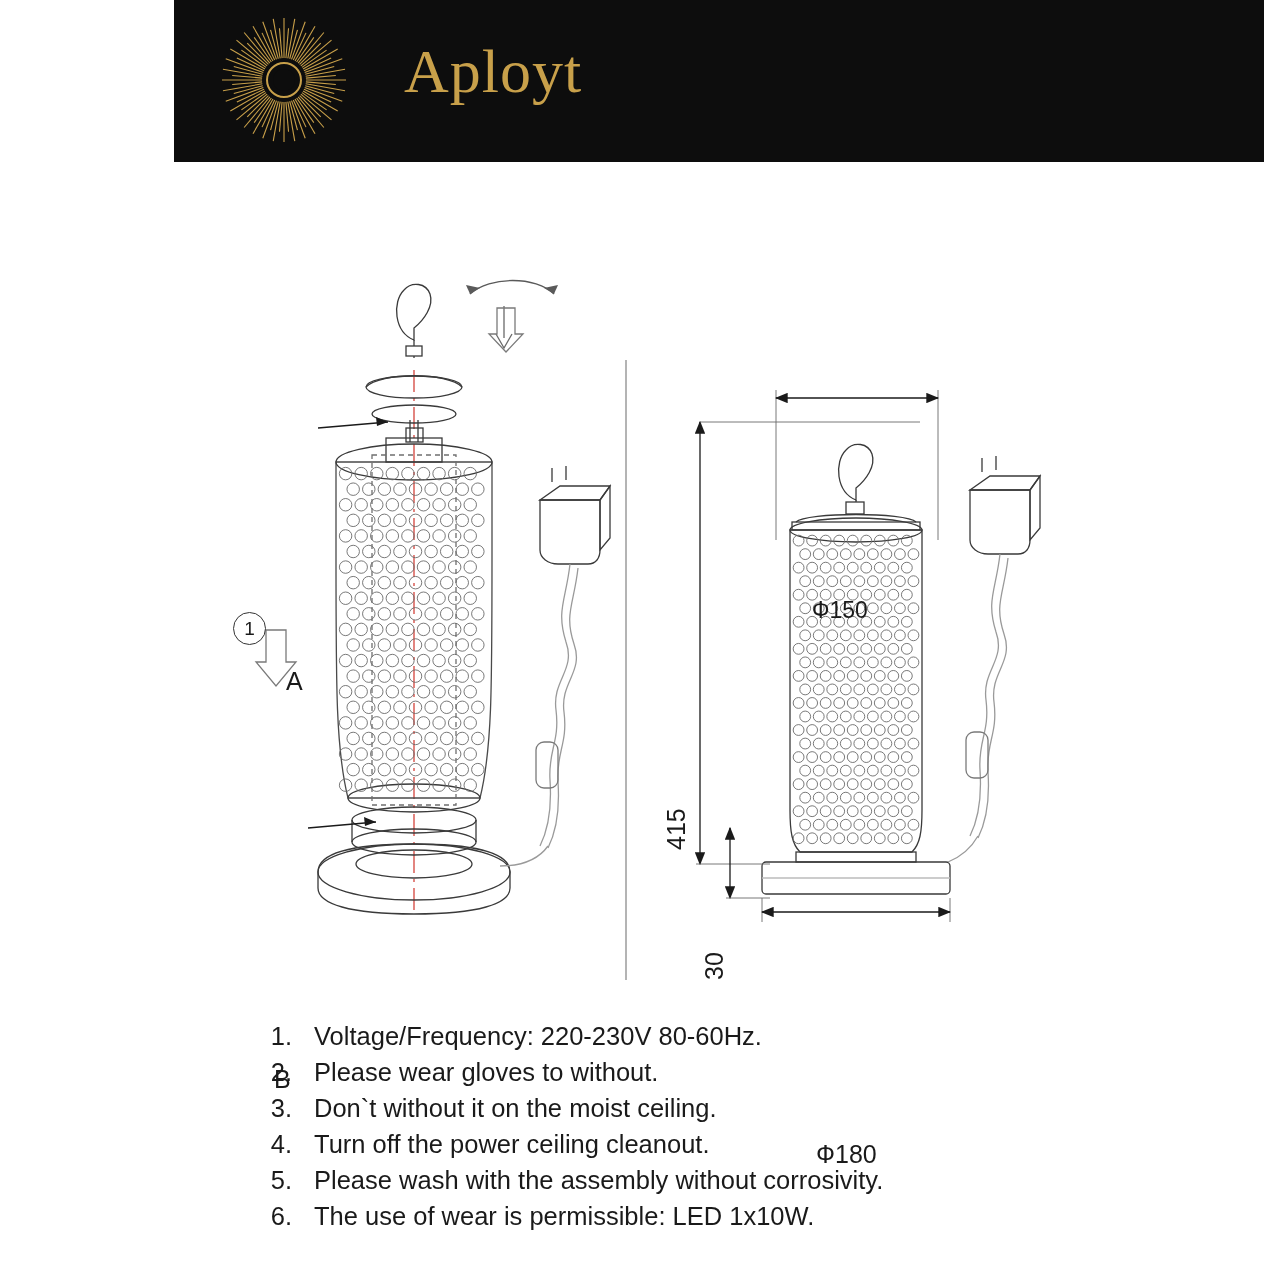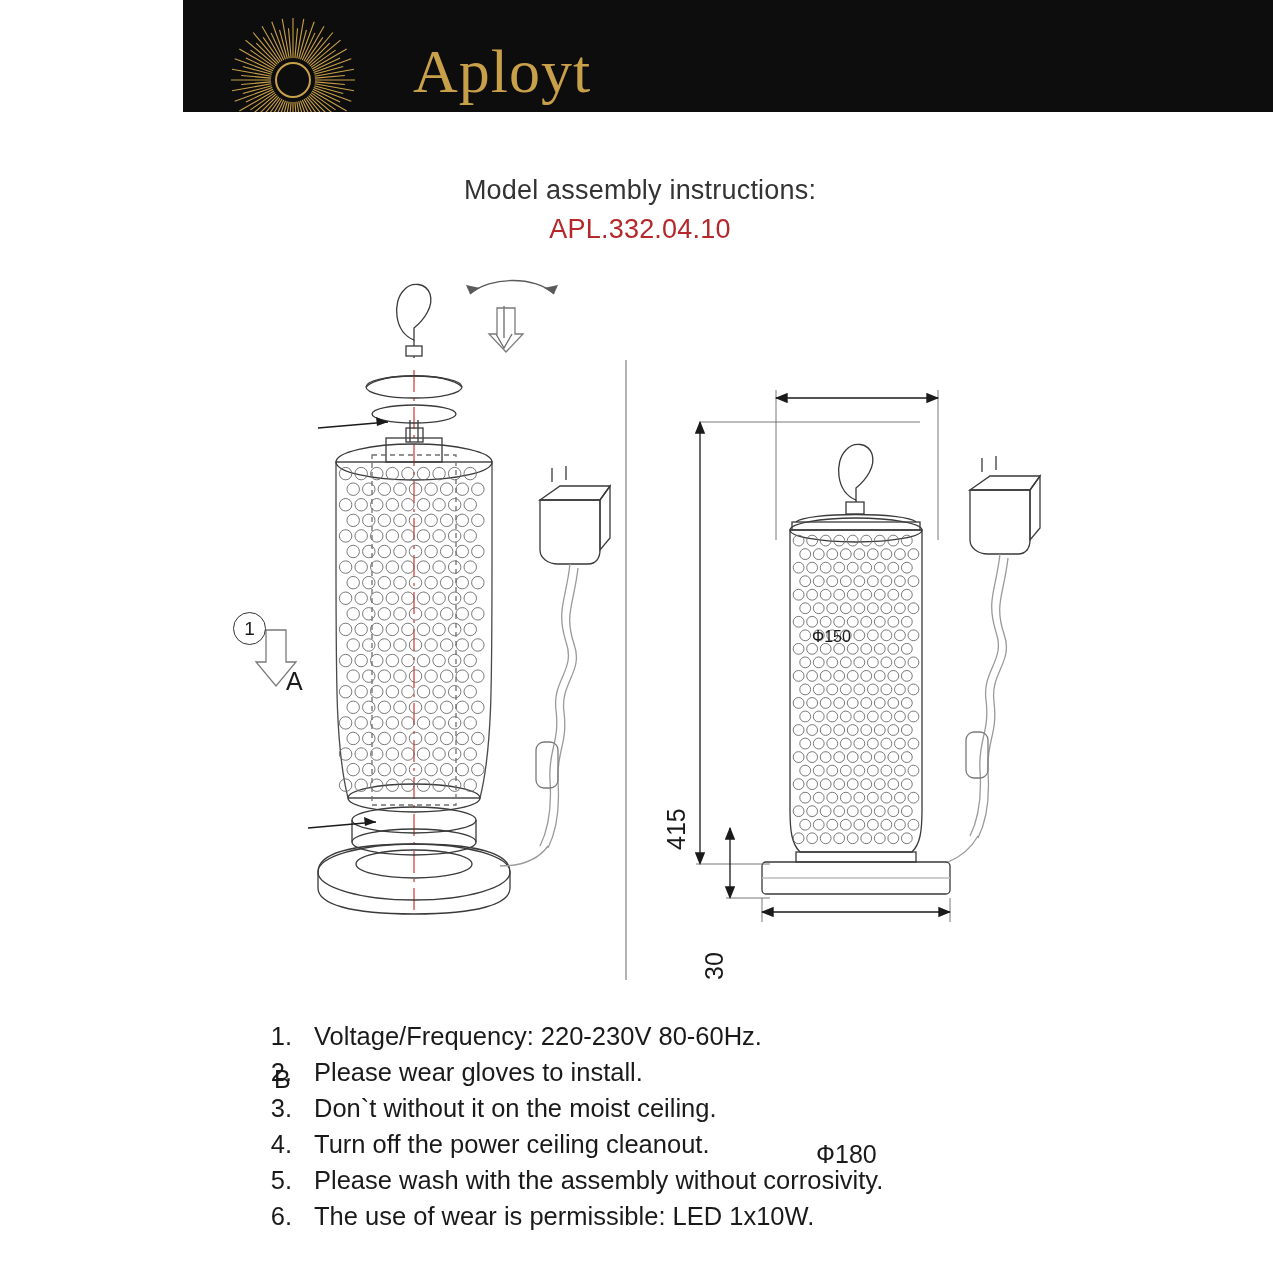--- a/index.html
+++ b/index.html
@@ -17,24 +17,24 @@
   }
   .page {
     position: absolute;
     left: 0; top: 0;
     width: 1280px;
     height: 1280px;
   }
   
   .header {
     position: absolute;
-    left: 183px;
+    left: 174px;
     top: 0;
     width: 1090px;
-    height: 112px;
+    height: 162px;
     background: #0d0d0d;
     overflow: hidden;
   }
   .header-logo-mark {
     position: absolute;
     left: 40px;
     top: 10px;
     width: 140px;
     height: 140px;
   }
@@ -95,21 +95,21 @@
     height: 31px;
     border: 1.4px solid #333;
     border-radius: 50%;
     font-size: 19px;
     line-height: 31px;
     text-align: center;
     color: #1a1a1a;
   }
   .lbl-A { left: 286px; top: 417px; font-size: 25px; }
   .lbl-B { left: 274px; top: 815px; font-size: 25px; }
-  .dim-150 { left: 812px; top: 378px; font-size: 16px; }
+  .dim-150 { left: 812px; top: 347px; font-size: 23px; }
   .dim-180 { left: 816px; top: 890px; font-size: 25px; }
   .dim-415 {
     left: 662px; top: 600px;
     font-size: 25px;
     transform: rotate(-90deg);
     transform-origin: left top;
   }
   .dim-30 {
     left: 700px; top: 730px;
     font-size: 25px;
@@ -241,24 +241,20 @@
           <path d="M-122.16904260722455,89.44271909999159 L-350.4226065180614,163.60679774997902"></path>
           <path d="M-129.82240713699863,76.78040479569856 L-359.8107491146308,129.70830437975258"></path>
           <path d="M-136.3975195170374,63.14876883501926 L-366.1845702786605,95.1161162738554"></path>
           <path d="M-141.782756536235,48.64202272692038 L-369.49478264240696,60.097727271907864"></path>
           <path d="M-145.8749471847437,33.366527850091565 L-369.7157890562357,24.923926932026284"></path>
           <path d="M-148.58064623660601,17.44001795842523 L-366.84588052579113,-10.133293425721718"></path>
         </g>
     </svg>
   </div>
 
-  <div class="title-block">
-    <div class="title-main">Model assembly instructions:</div>
-    <div class="title-model">APL.332.04.10</div>
-  </div>
 
   <div class="drawing">
 
     <svg width="1280" height="740" viewBox="0 0 1280 740">
       <defs>
         <marker id="arrH" markerWidth="10" markerHeight="8" refX="9" refY="4" orient="auto">
           <path d="M0,0 L10,4 L0,8 z" fill="#1a1a1a"></path>
         </marker>
         <marker id="arrHs" markerWidth="10" markerHeight="8" refX="1" refY="4" orient="auto">
           <path d="M10,0 L0,4 L10,8 z" fill="#1a1a1a"></path>
@@ -782,21 +778,21 @@
     <div class="lbl dim-180">Ф180</div>
   </div>
 
   <div class="notes">
     <div class="note-row">
       <div class="note-num">1.</div>
       <div class="note-text">Voltage/Frequency: 220-230V 80-60Hz.</div>
     </div>
     <div class="note-row">
       <div class="note-num">2.</div>
-      <div class="note-text">Please wear gloves to install.</div>
+      <div class="note-text">Please wear gloves to without.</div>
     </div>
     <div class="note-row">
       <div class="note-num">3.</div>
       <div class="note-text">Don`t without it on the moist ceiling.</div>
     </div>
     <div class="note-row">
       <div class="note-num">4.</div>
       <div class="note-text">Turn off the power ceiling cleanout.</div>
     </div>
     <div class="note-row">

